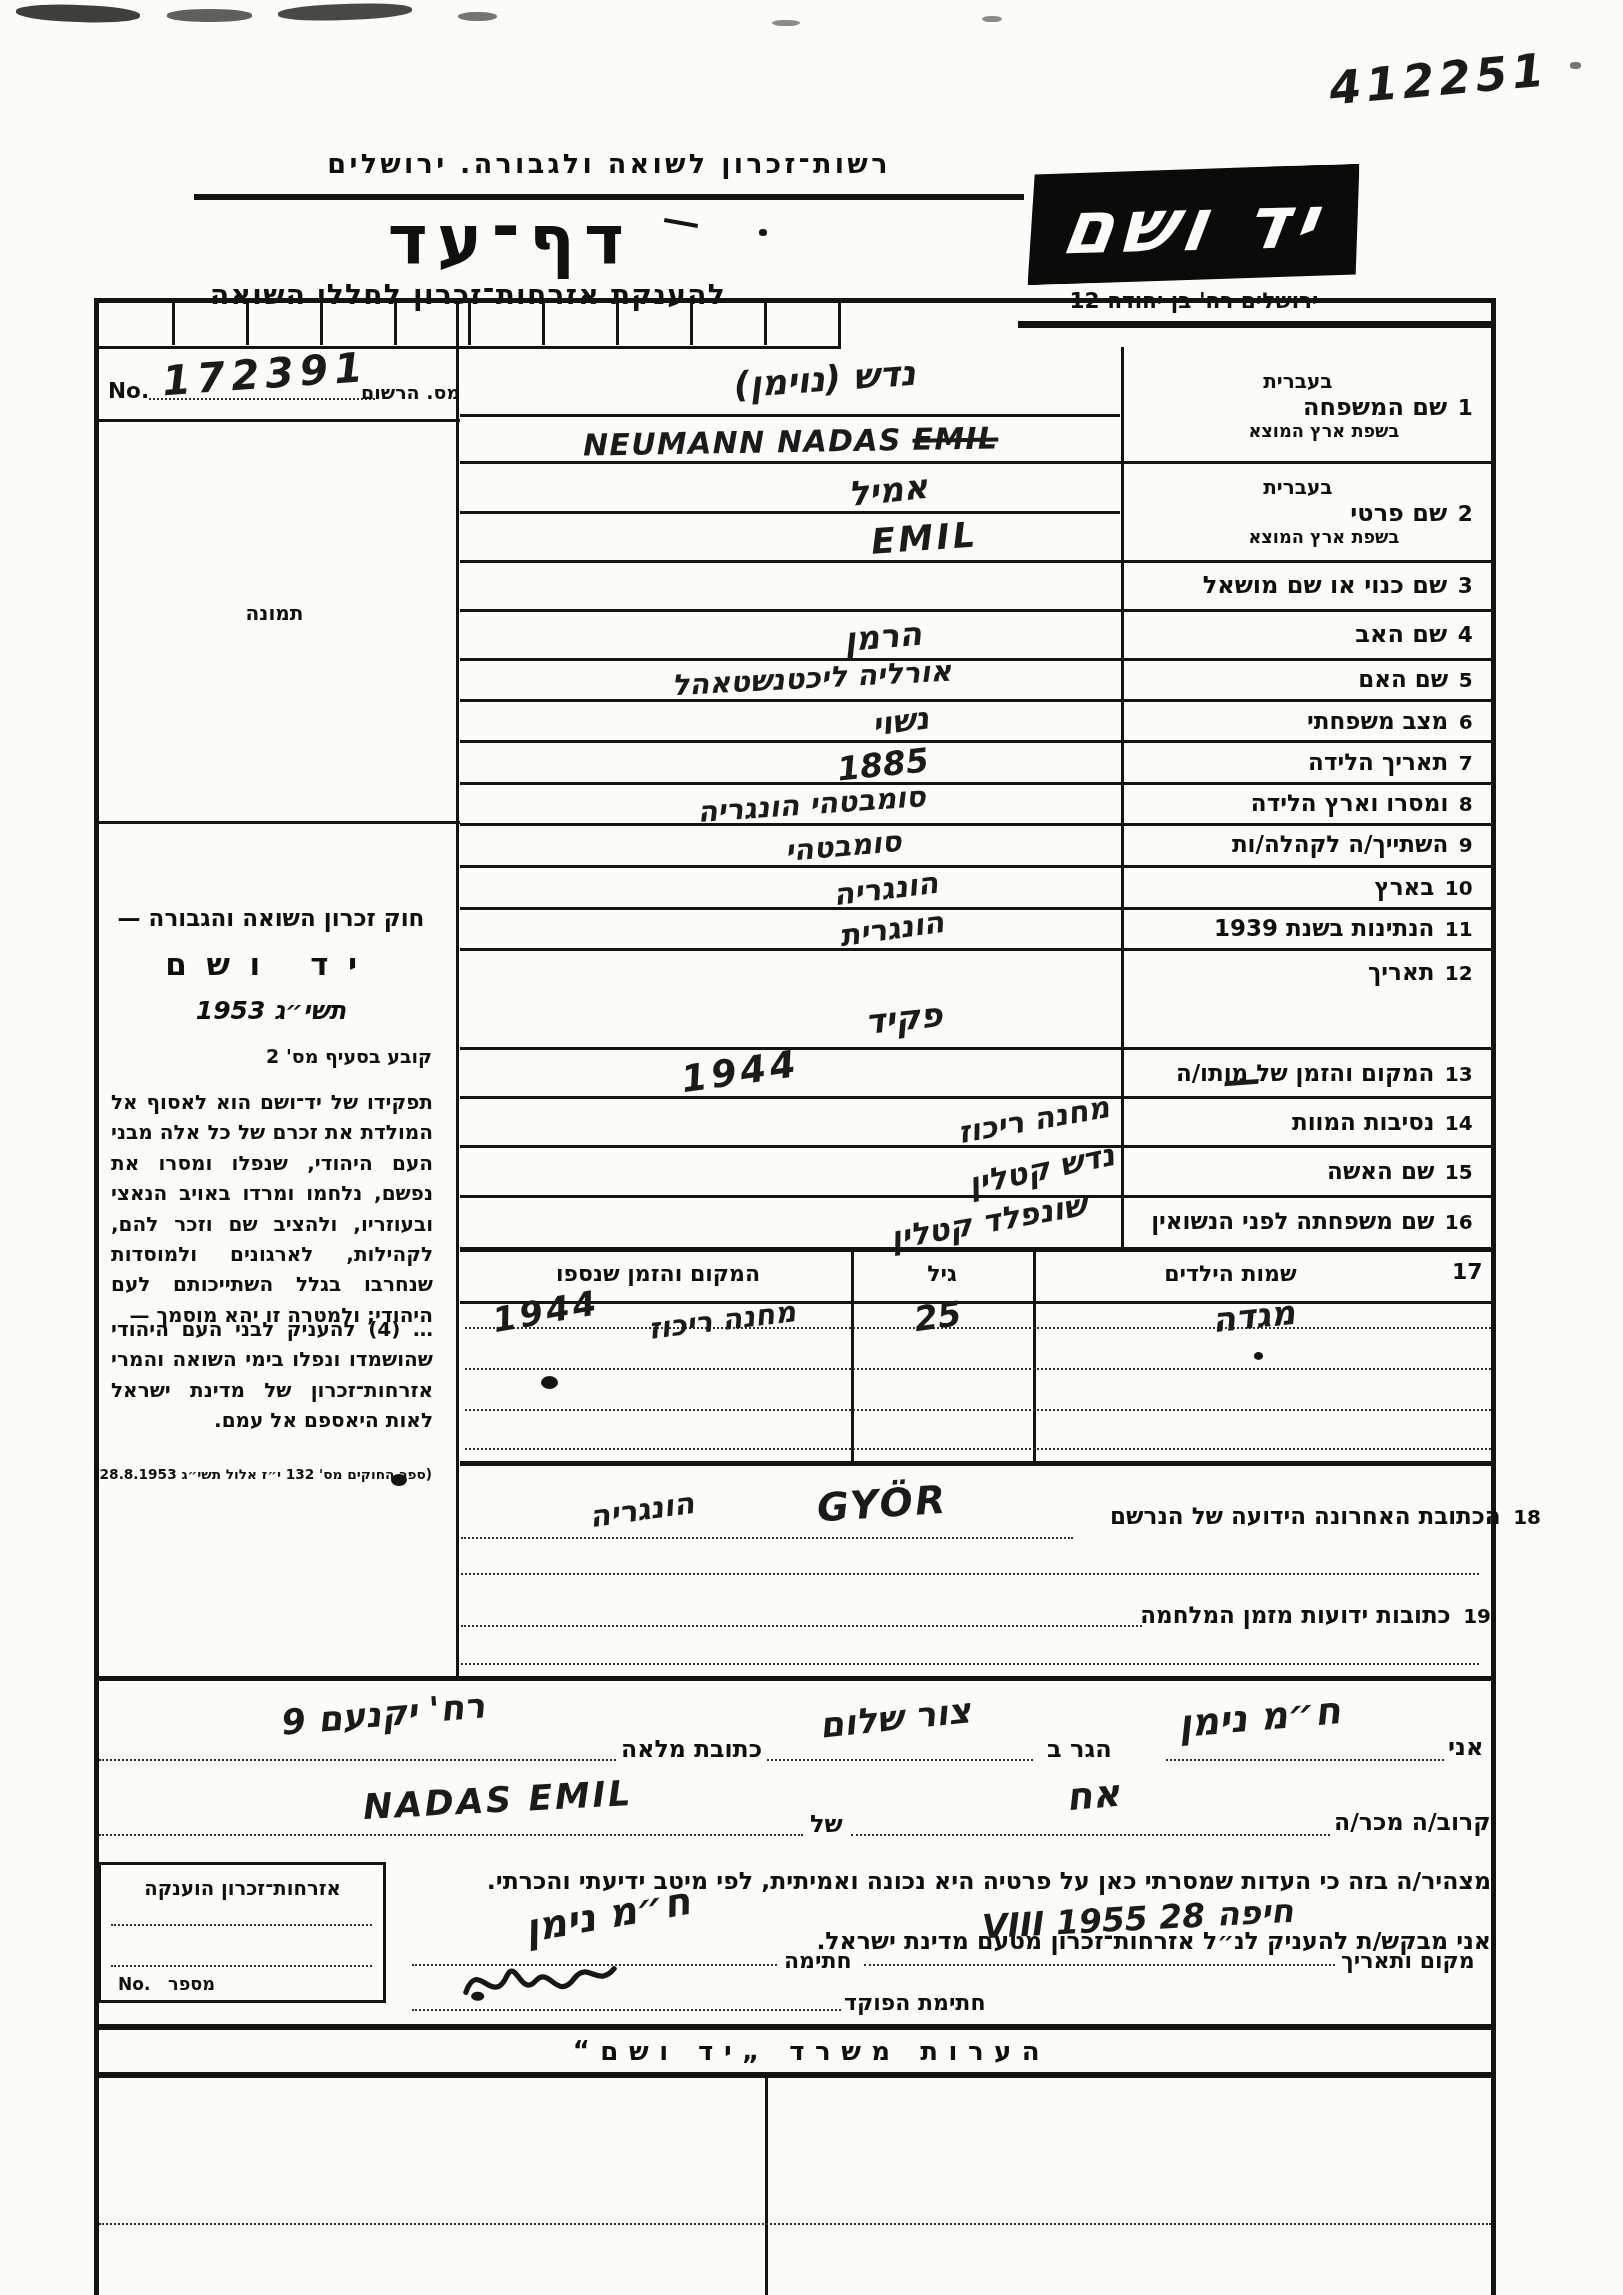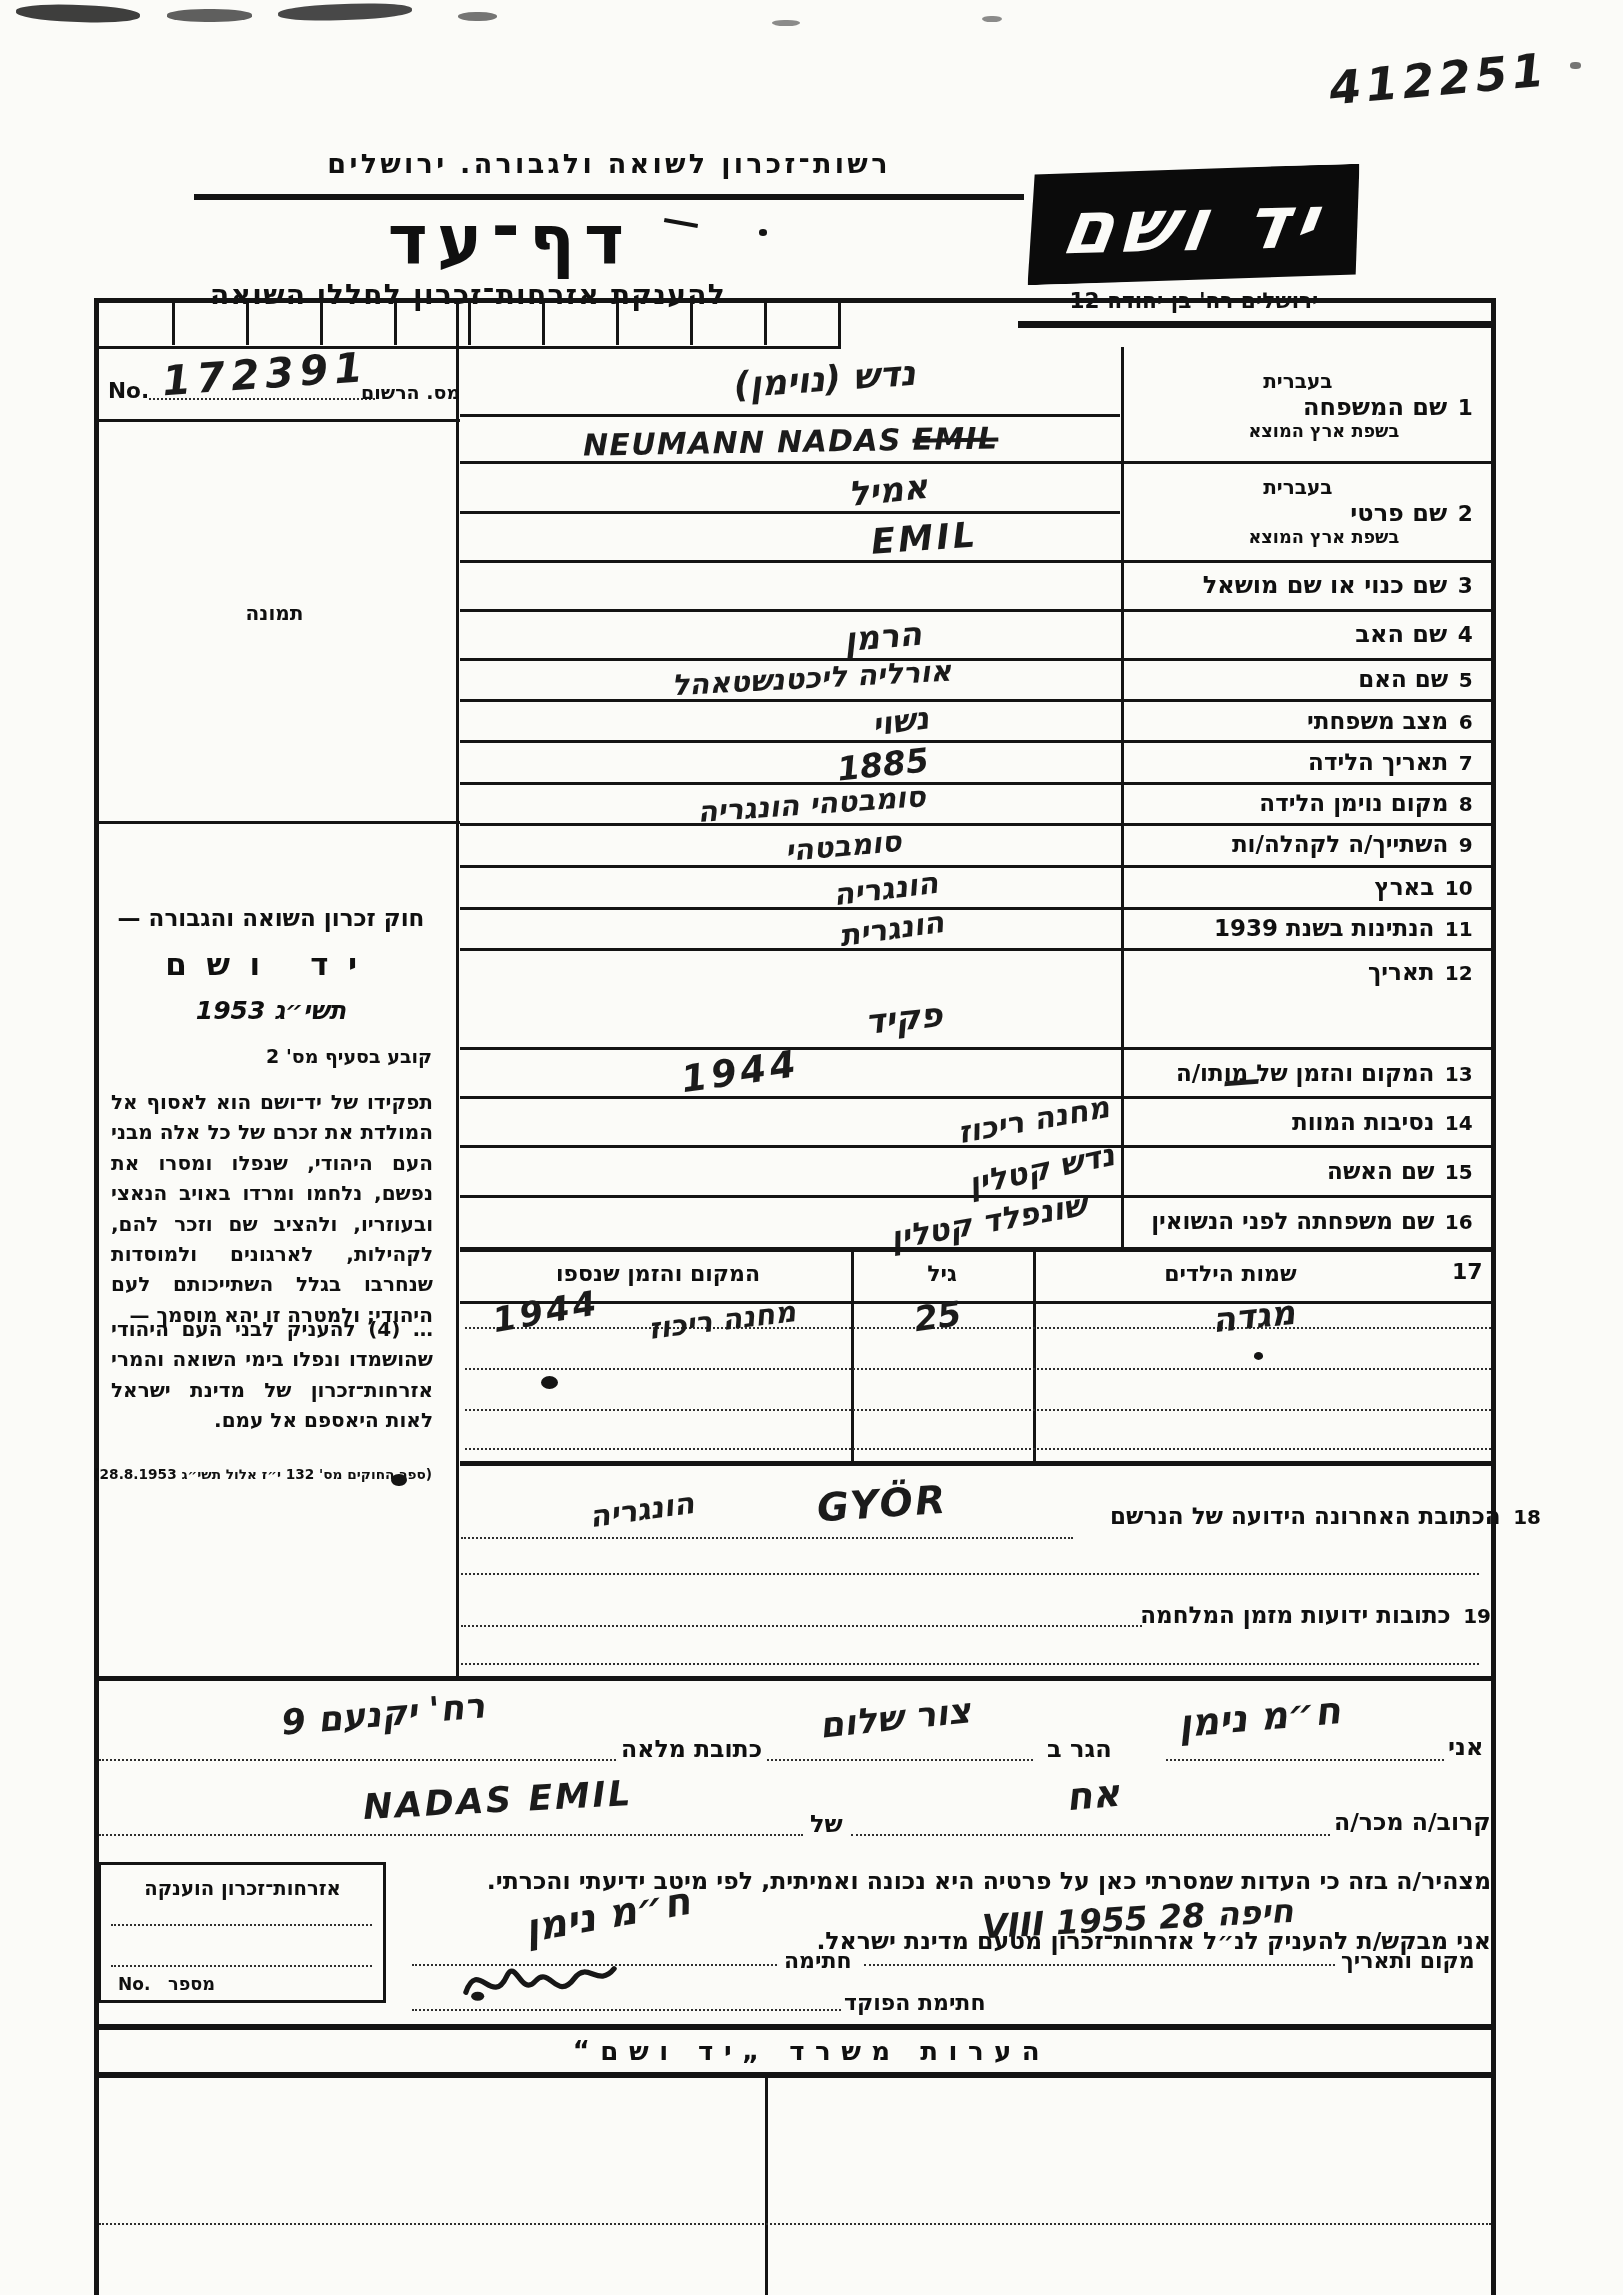--- a/index.html
+++ b/index.html
@@ -150,21 +150,21 @@
   </div>
   <div class="cell" style="left:1123px;top:743px;width:368px;height:37px;">
     <div class="lrow">
         <span class="pr num" style="font-size:20px;">7</span>
         <span class="pr" style="font-size:23px;">תאריך הלידה</span>
       </div>
   </div>
   <div class="cell" style="left:1123px;top:784px;width:368px;height:37px;">
     <div class="lrow">
         <span class="pr num" style="font-size:20px;">8</span>
-        <span class="pr" style="font-size:23px;">מקום נוימן הלידה</span>
+        <span class="pr" style="font-size:23px;">ומסרו וארץ הלידה</span>
       </div>
   </div>
   <div class="cell" style="left:1123px;top:825px;width:368px;height:38px;">
     <div class="lrow">
         <span class="pr num" style="font-size:20px;">9</span>
         <span class="pr" style="font-size:23px;">השתייך/ה לקהלה/ות</span>
       </div>
   </div>
   <div class="cell" style="left:1123px;top:868px;width:368px;height:37px;">
     <div class="lrow">

